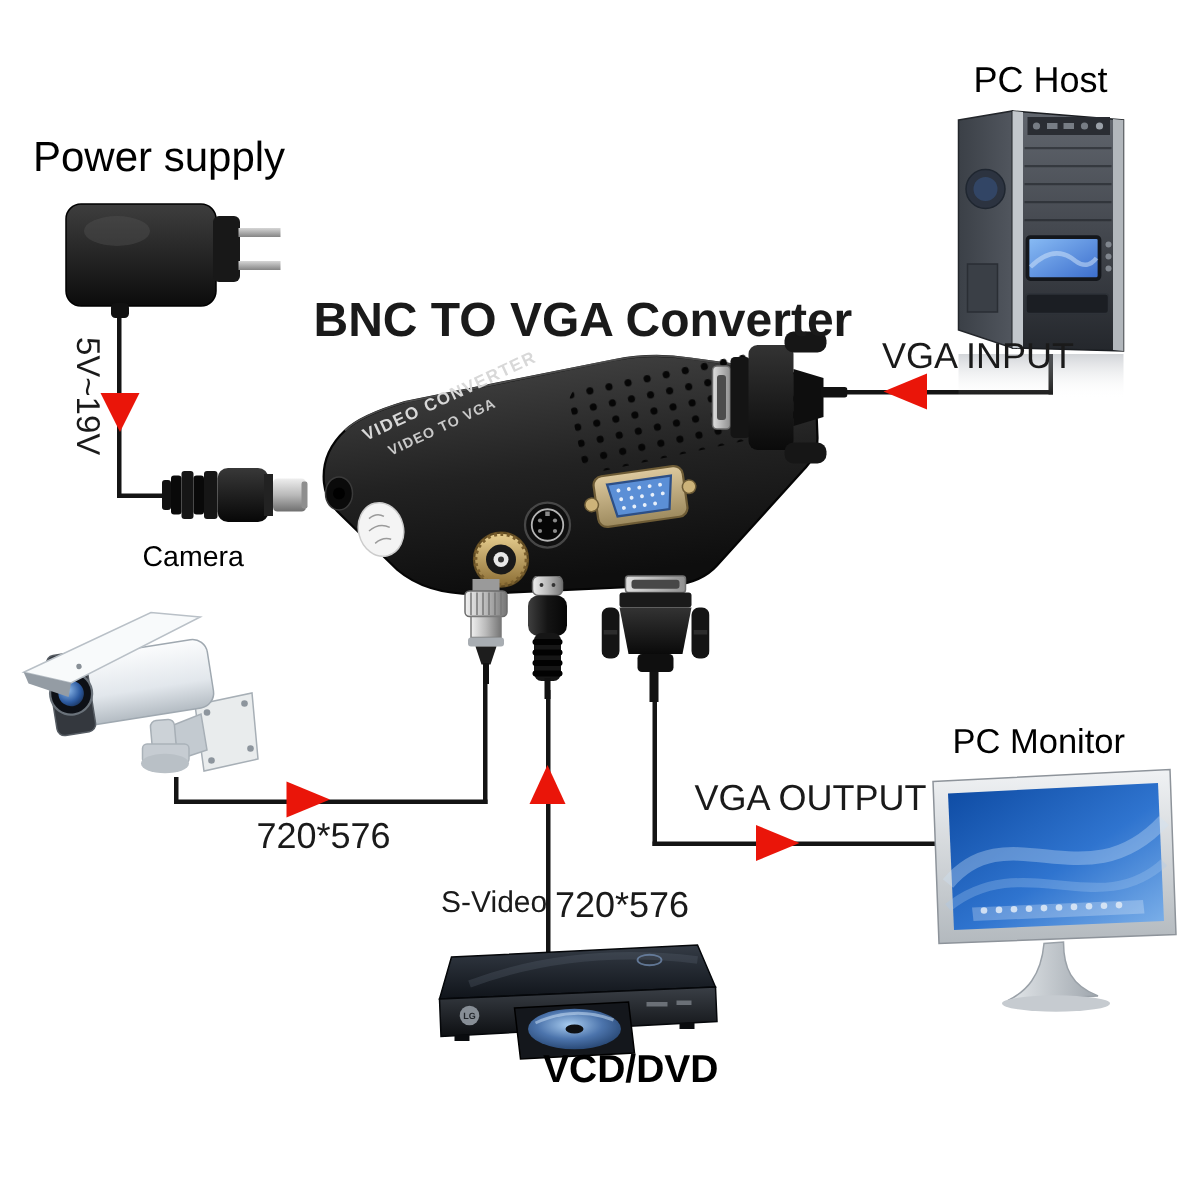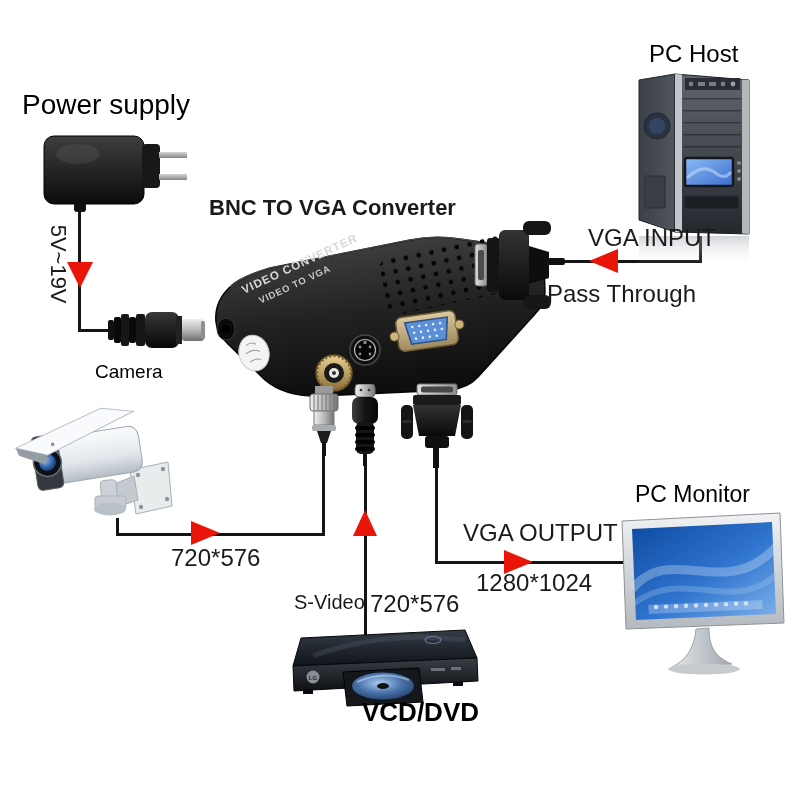--- a/index.html
+++ b/index.html
@@ -34,31 +34,29 @@
   <div class="wire" style="left:435px;top:561px;width:191px;height:3px;"></div>
 
   <div class="arrow arrow-down" style="left:67px;top:262px;"></div>
   <div class="arrow arrow-left" style="left:589px;top:249px;"></div>
   <div class="arrow arrow-right" style="left:191px;top:521px;"></div>
   <div class="arrow arrow-up" style="left:353px;top:510px;"></div>
   <div class="arrow arrow-right" style="left:504px;top:550px;"></div>
 
   <div class="label red" style="left:22px;top:90px;font-size:28px;">Power supply</div>
   <div class="label rot90" style="left:0px;top:252px;width:116px;font-size:22px;">5V~19V</div>
-  <div class="label bold" style="left:209px;top:196px;font-size:22px;">BNC TO VGA Converter</div>
+  <div class="label bold" style="left:209px;top:196px;font-size:32px;">BNC TO VGA Converter</div>
   <div class="label red" style="left:649px;top:41px;font-size:24px;">PC Host</div>
   <div class="label" style="left:588px;top:225px;font-size:24px;">VGA INPUT</div>
-  <div class="label" style="left:547px;top:281px;font-size:24px;">Pass Through</div>
   <div class="label red" style="left:95px;top:362px;font-size:19px;">Camera</div>
   <div class="label" style="left:171px;top:545px;font-size:24px;">720*576</div>
   <div class="label" style="left:294px;top:591px;font-size:20px;">S-Video</div>
   <div class="label" style="left:370px;top:591px;font-size:24px;">720*576</div>
   <div class="label red bold" style="left:318px;top:698px;font-size:26px;margin-left:44px;">VCD/DVD</div>
   <div class="label" style="left:463px;top:520px;font-size:24px;">VGA OUTPUT</div>
-  <div class="label" style="left:476px;top:570px;font-size:24px;">1280*1024</div>
   <div class="label red" style="left:635px;top:482px;font-size:23px;text-align:right;">PC Monitor</div>
 
   <div class="device" style="left:38px;top:128px;">
     <svg width="150" height="88" viewBox="0 0 150 88">
       <defs>
         <linearGradient id="gAd" x1="0" y1="0" x2="0" y2="1">
             <stop offset="0" stop-color="#3e3e3e"></stop>
             <stop offset="1" stop-color="#0c0c0c"></stop>
           </linearGradient>
         <linearGradient id="gPr" x1="0" y1="0" x2="0" y2="1">

